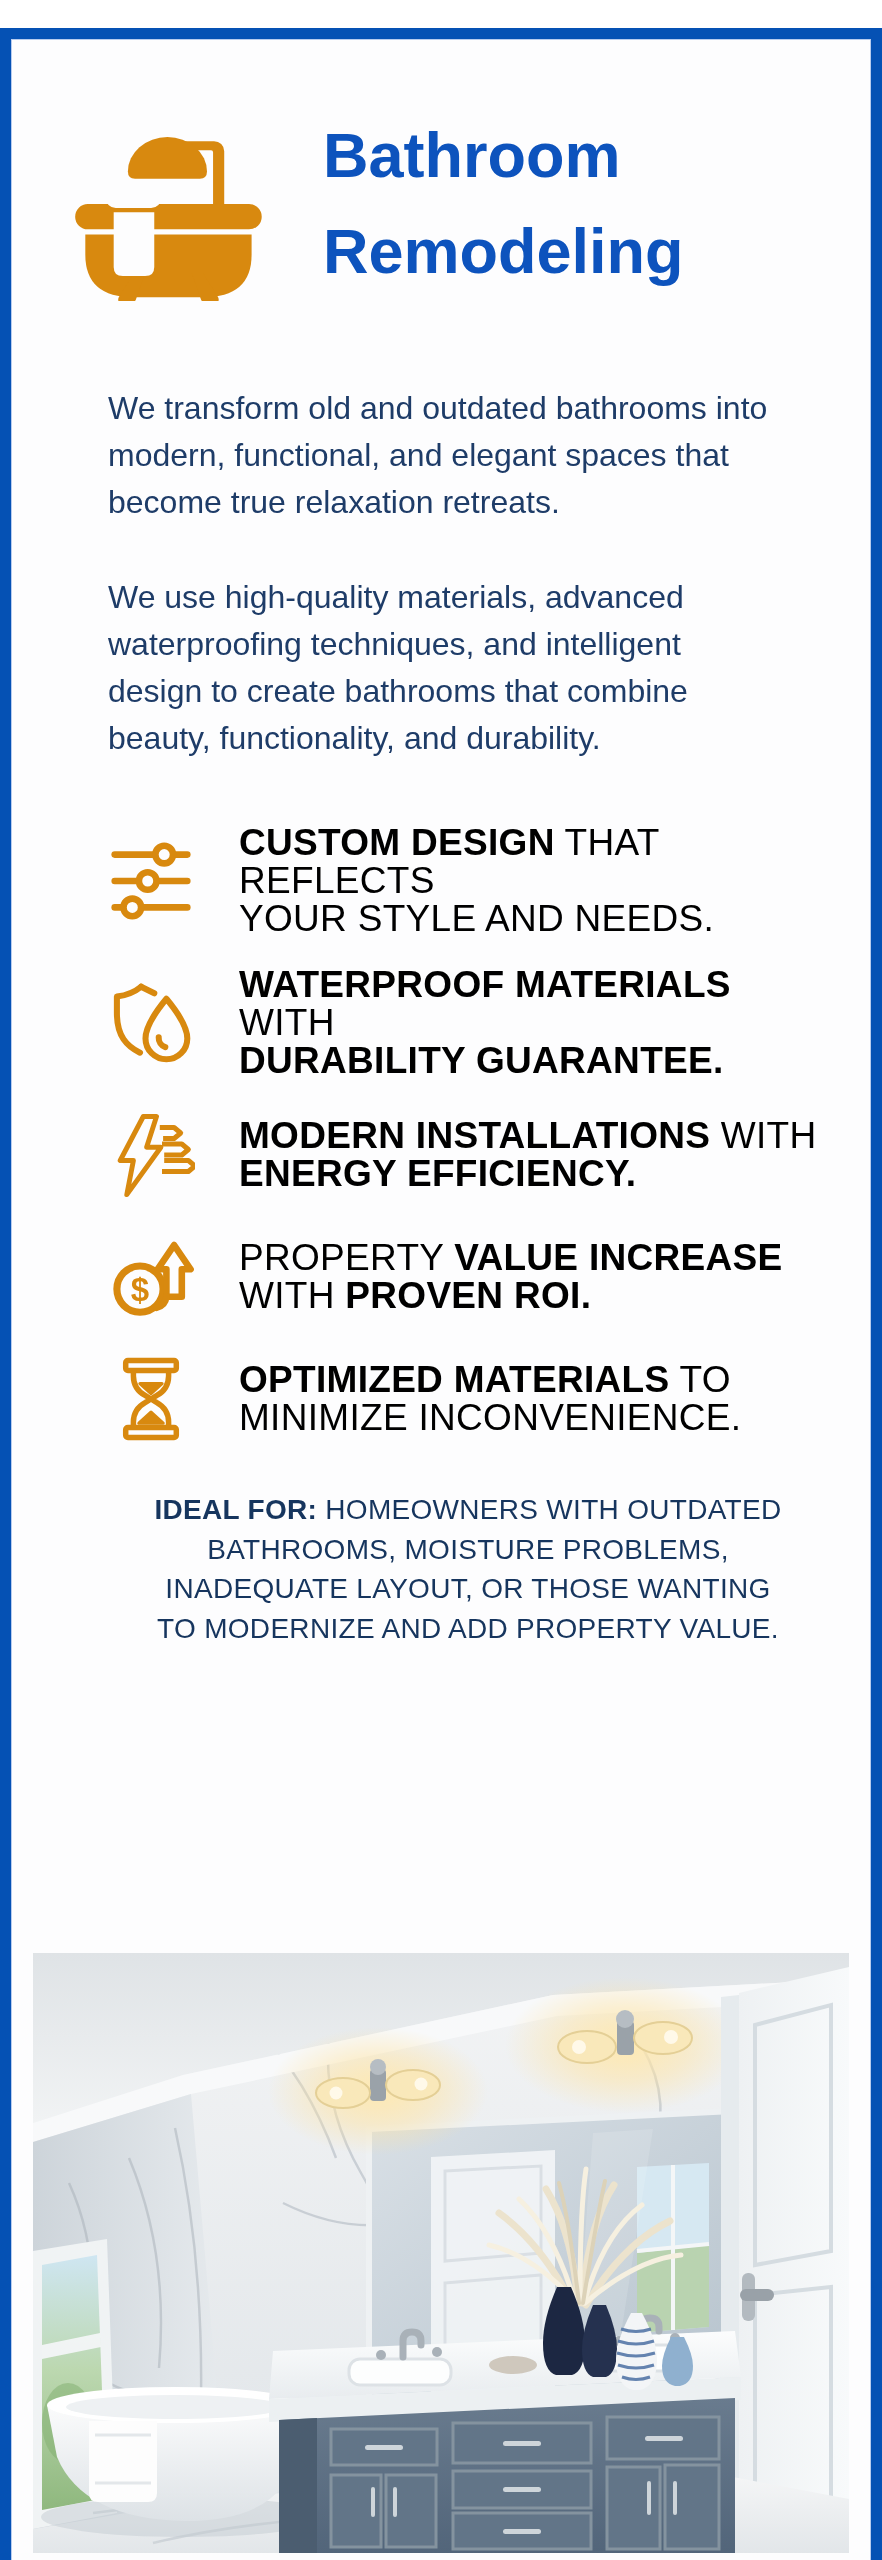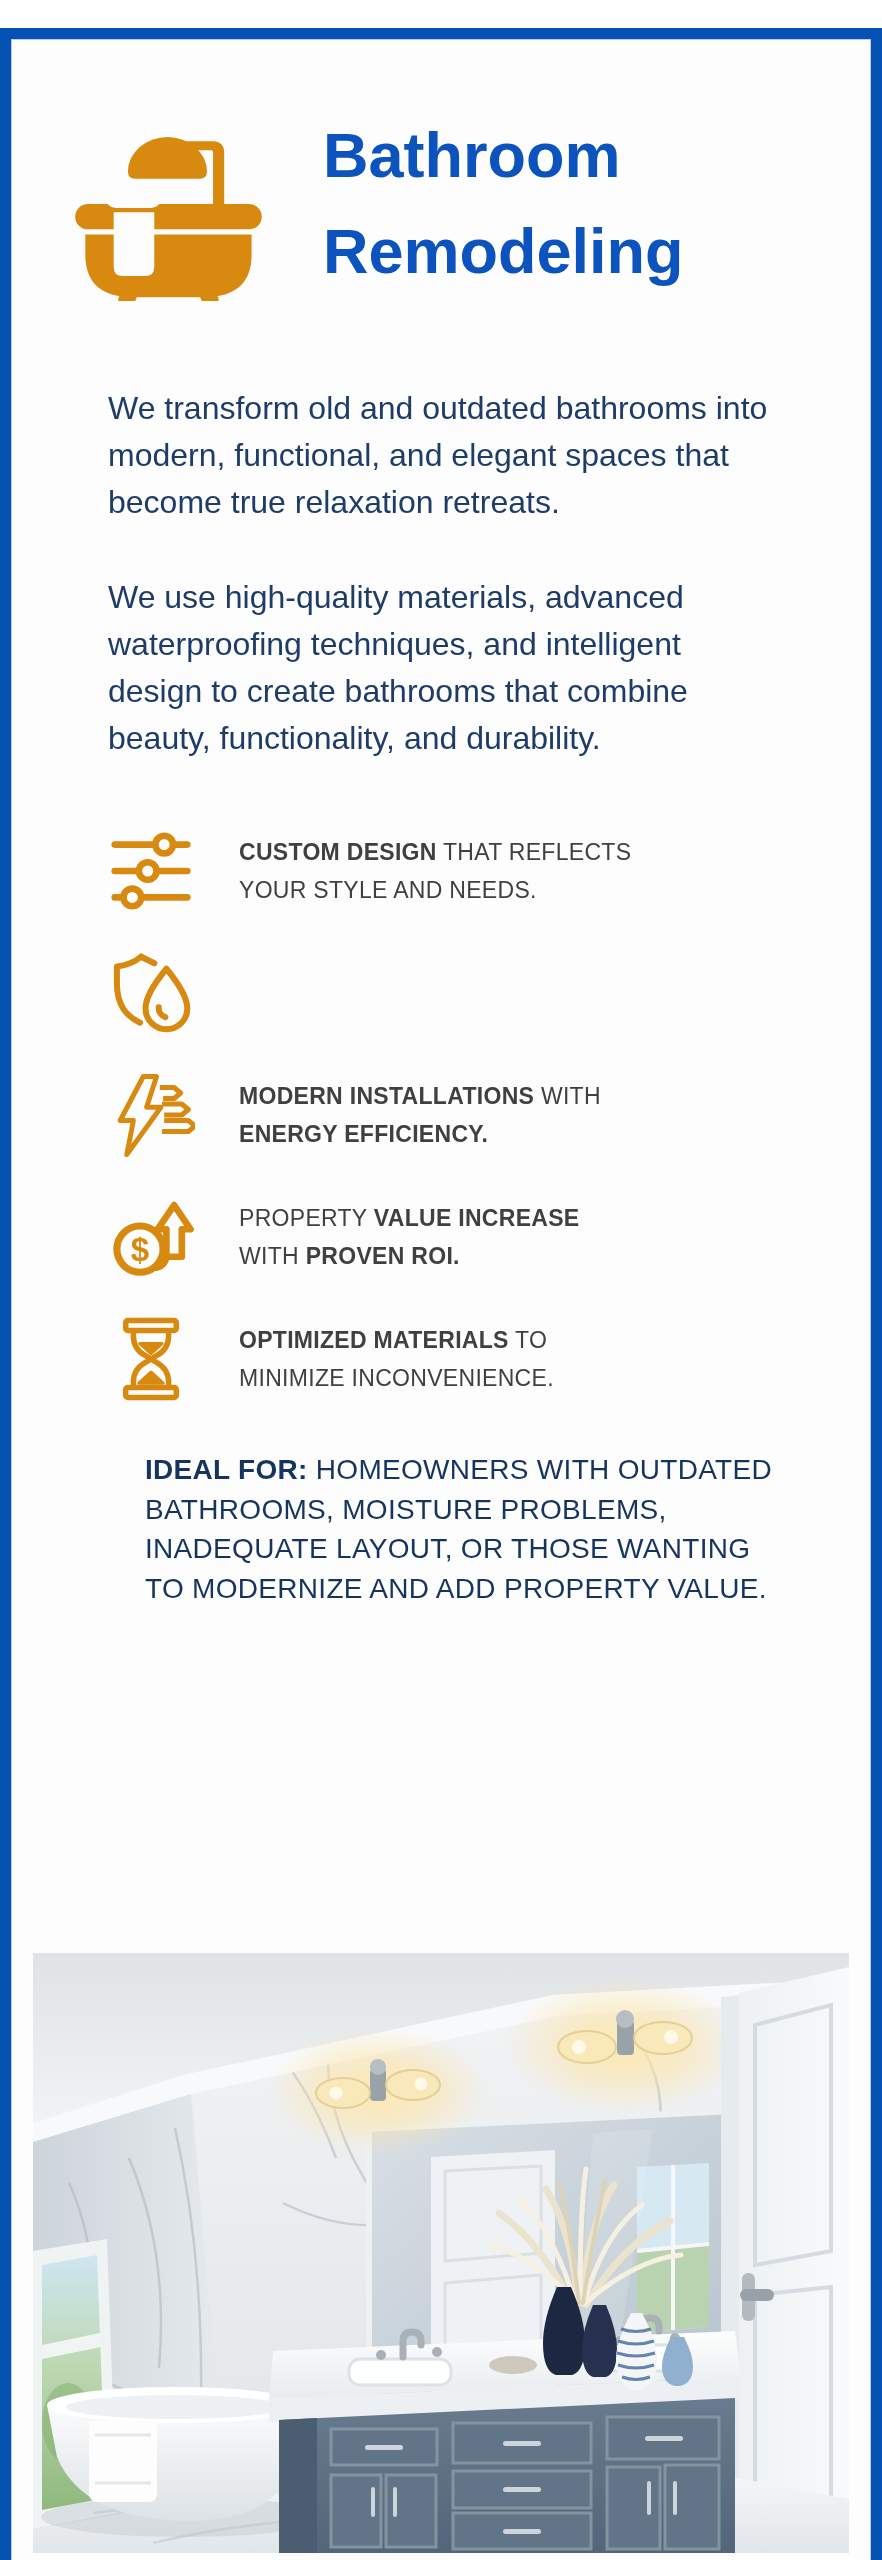--- a/index.html
+++ b/index.html
@@ -45,34 +45,35 @@
   
   .features { margin-top:62px; padding-left:92px; }
   .feature {
     display:flex; align-items:center;
     margin-bottom:28px;
   }
   .f-icon { width:96px; height:94px; flex:0 0 auto; display:flex; align-items:center; justify-content:center; }
   .f-icon svg { width:88px; height:88px; }
   .f-text {
     margin-left:40px;
-    color:#404040;
-    font-size:23px; line-height:38px;
+    color:#000000;
+    font-size:37px; line-height:38px;
     letter-spacing:0.3px;
     max-width:580px;
   }
   .b { font-weight:700; }
 
   
   .ideal {
     margin:44px 80px 0 134px;
     color:#16355e;
     font-size:28px; line-height:39.5px;
     letter-spacing:0.3px;
     max-width:660px;
+    text-align:center;
   }
 
   
   .photo-frame {
     position:absolute;
     left:22px; top:1914px;
     width:816px; height:600px;
     overflow:hidden;
     background:#e9ecef;
   }
@@ -130,20 +131,24 @@
     </div>
 
     <div class="feature">
       <div class="f-icon">
         <svg viewBox="0 0 80 80" fill="none" stroke="#d8890f" stroke-width="5.5" stroke-linecap="round" stroke-linejoin="round">
           <path d="M31,7 C25,12 16,15 9,16 v15 c0,21 9,30 21,36"></path>
           <path d="M31,7 l12,6"></path>
           <path d="M54,18 q19,23 19,36 a19,19 0 0 1 -38,0 q0,-13 19,-36 z"></path>
           <path d="M47,53 a9,9 0 0 0 6,9"></path>
         </svg>
+      </div>
+      <div class="f-text">
+        <span class="b">WATERPROOF MATERIALS</span><span> WITH</span><br>
+        <span class="b">DURABILITY GUARANTEE.</span>
       </div>
     </div>
 
     <div class="feature">
       <div class="f-icon">
         <svg viewBox="0 0 80 80" fill="none" stroke="#d8890f" stroke-width="4.5" stroke-linejoin="round">
           <path d="M33,5 L12,45 h12 L18,76 L49,33 h-13 L45,5 z"></path>
           <path d="M48,15 h13 l6,5 -6,5 h-10"></path>
           <path d="M50,30 h18 l6,5 -6,5 h-16"></path>
           <path d="M52,45 h22 l6,5 -6,5 h-24"></path>

